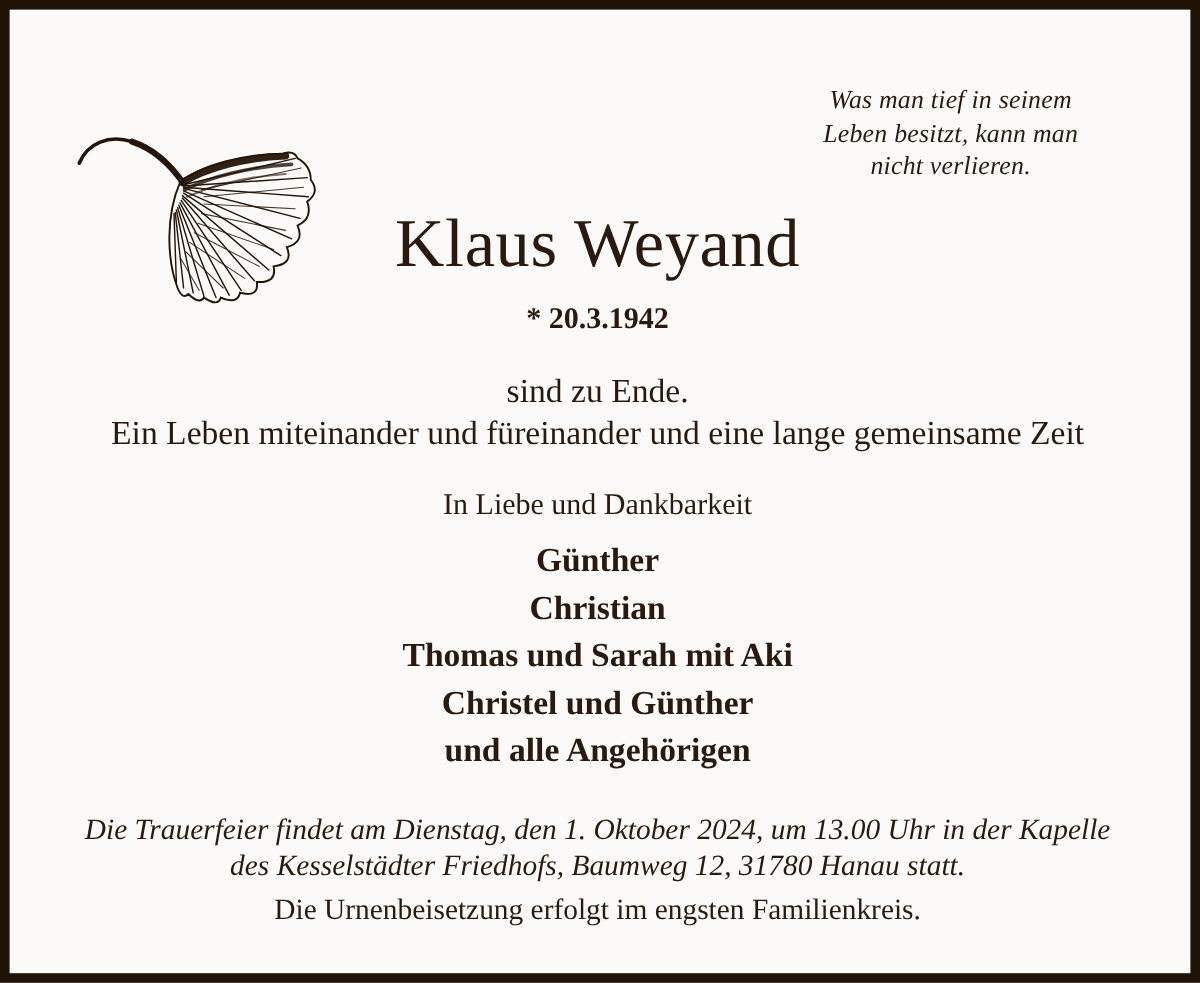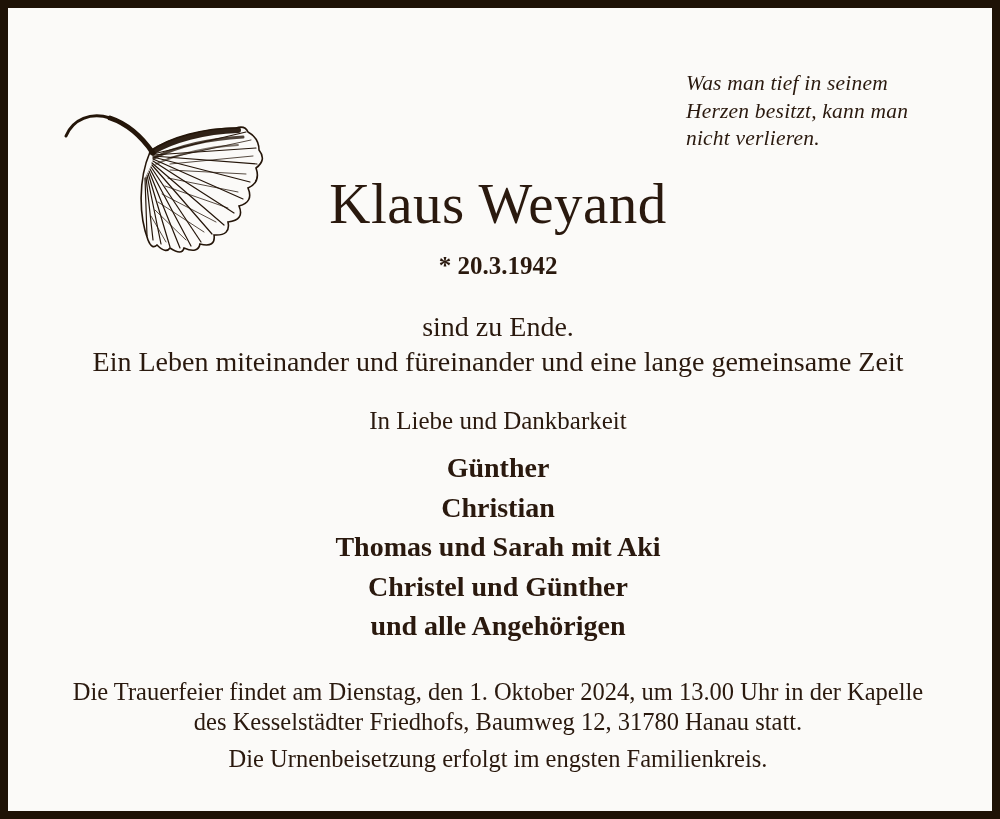--- a/index.html
+++ b/index.html
@@ -19,20 +19,21 @@
   }
   .abs { position: absolute; }
   .centered { left: 0; right: 16px; text-align: center; transform: translateX(6px); }
 
   .quote {
     left: 678px; top: 62px;
     font-style: italic;
     font-size: 21.5px;
     line-height: 27.5px;
     letter-spacing: 0.2px;
+    text-align: center;
   }
 
   .leaf-wrap { left: 50px; top: 96px; width: 216px; height: 156px; }
   .leaf-wrap svg { width: 100%; height: 100%; }
 
   .name {
     top: 164px;
     font-size: 57px;
     line-height: 64px;
     letter-spacing: 0.5px;
@@ -64,34 +65,35 @@
     top: 440px;
     font-weight: bold;
     font-size: 28px;
     line-height: 39.5px;
   }
 
   .funeral {
     top: 669px;
     font-size: 24.5px;
     line-height: 30px;
+    font-style: italic;
   }
 
   .burial {
     top: 736px;
     font-size: 24.5px;
     line-height: 30px;
   }
 </style>
 </head>
 <body>
 
 <div class="abs quote">
   <div>Was man tief in seinem</div>
-  <div>Herzen besitzt, kann man</div>
+  <div>Leben besitzt, kann man</div>
   <div>nicht verlieren.</div>
 </div>
 
 <div class="abs leaf-wrap">
   <svg viewBox="0 0 216 156" xmlns="http://www.w3.org/2000/svg">
     <g fill="none" stroke="#241509" stroke-linecap="round">
 
       <path d="M8,32 C15,15 33,8 52,14 C70,20 84,33 94,48" stroke-width="3"></path>
       <path d="M52,14 C70,20 84,33 95,49" stroke-width="5"></path>
 

